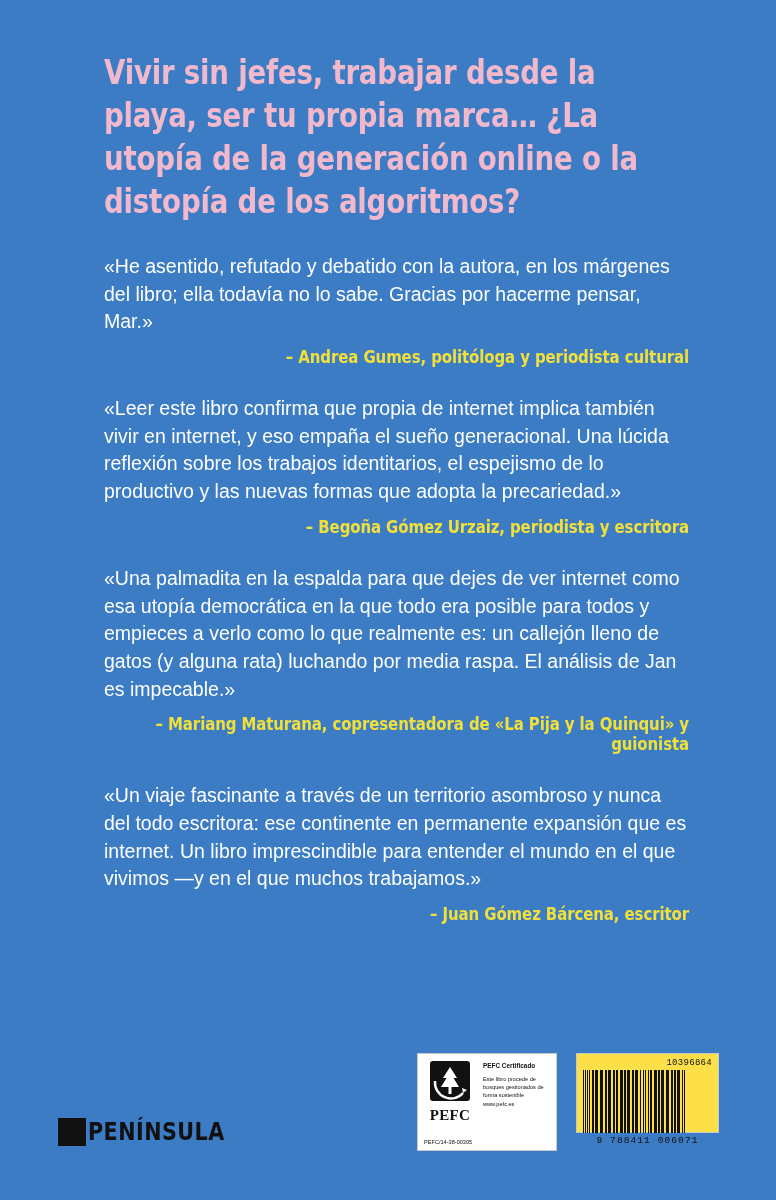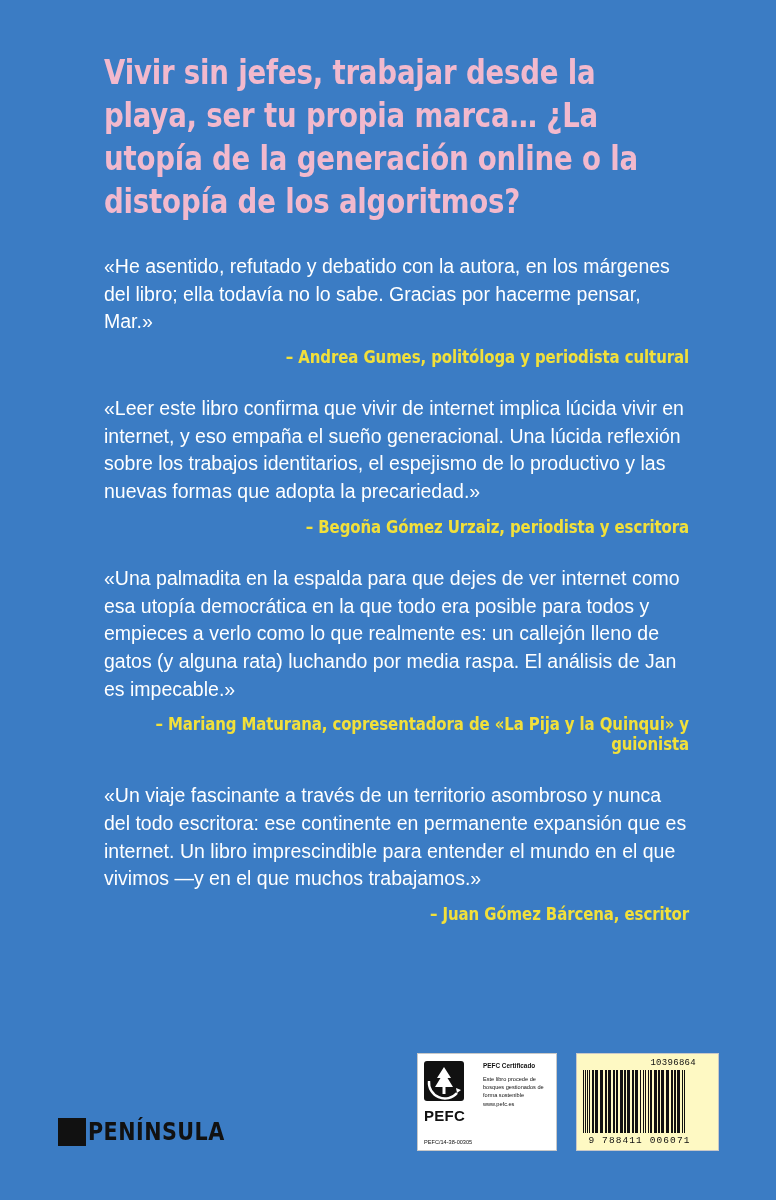--- a/index.html
+++ b/index.html
@@ -97,22 +97,23 @@
     height: 98px;
     background: #ffffff;
     border: 1px solid #c8c8c8;
     display: flex;
   }
   .pefc-left {
     width: 62px;
     padding: 7px 4px 4px 6px;
     display: flex;
     flex-direction: column;
-    align-items: flex-start;
+    align-items: center;
     justify-content: flex-start;
+    font-family: Liberation Serif, serif;
   }
   .pefc-tree {
     width: 40px;
     height: 40px;
     background: #111111;
     border-radius: 3px;
     position: relative;
   }
   .pefc-tree svg { position: absolute; left: 0; top: 0; }
   .pefc-word {
@@ -151,24 +152,24 @@
     font-size: 5.6px;
     color: #111111;
   }
 
   
   .barcode-box {
     position: absolute;
     left: 576px;
     top: 1053px;
     width: 143px;
-    height: 98px;
-    background: #fef9c3;
+    height: 80px;
+    background: #fde047;
     border: 1px solid #c8c8c8;
-    padding: 4px 22px 3px 6px;
+    padding: 4px 6px 3px 6px;
   }
   .barcode-top {
     text-align: right;
     font-size: 9px;
     color: #111111;
     letter-spacing: 0.3px;
     font-family: "Liberation Mono", monospace;
     margin-bottom: 2px;
   }
   .bars {
@@ -196,21 +197,21 @@
   <div class="headline">Vivir sin jefes, trabajar desde la playa, ser tu propia marca… ¿La utopía de la generación online o la distopía de los algoritmos?</div>
 
   <div class="blurbs">
 
     <div class="blurb">
       <div class="blurb-text">«He asentido, refutado y debatido con la autora, en los márgenes del libro; ella todavía no lo sabe. Gracias por hacerme pensar, Mar.»</div>
       <div class="blurb-attr">– Andrea Gumes, politóloga y periodista cultural</div>
     </div>
 
     <div class="blurb">
-      <div class="blurb-text">«Leer este libro confirma que vivir de internet implica lúcida vivir en internet, y eso empaña el sueño generacional. Una lúcida reflexión sobre los trabajos identitarios, el espejismo de lo productivo y las nuevas formas que adopta la precariedad.»</div>
+      <div class="blurb-text">«Leer este libro confirma que propia de internet implica también vivir en internet, y eso empaña el sueño generacional. Una lúcida reflexión sobre los trabajos identitarios, el espejismo de lo productivo y las nuevas formas que adopta la precariedad.»</div>
       <div class="blurb-attr">– Begoña Gómez Urzaiz, periodista y escritora</div>
     </div>
 
     <div class="blurb">
       <div class="blurb-text">«Una palmadita en la espalda para que dejes de ver internet como esa utopía democrática en la que todo era posible para todos y empieces a verlo como lo que realmente es: un callejón lleno de gatos (y alguna rata) luchando por media raspa. El análisis de Jan es impecable.»</div>
       <div class="blurb-attr">– Mariang Maturana, copresentadora de «La Pija y la Quinqui» y guionista</div>
     </div>
 
     <div class="blurb">
       <div class="blurb-text">«Un viaje fascinante a través de un territorio asombroso y nunca del todo escritora: ese continente en permanente expansión que es internet. Un libro imprescindible para entender el mundo en el que vivimos —y en el que muchos trabajamos.»</div>

